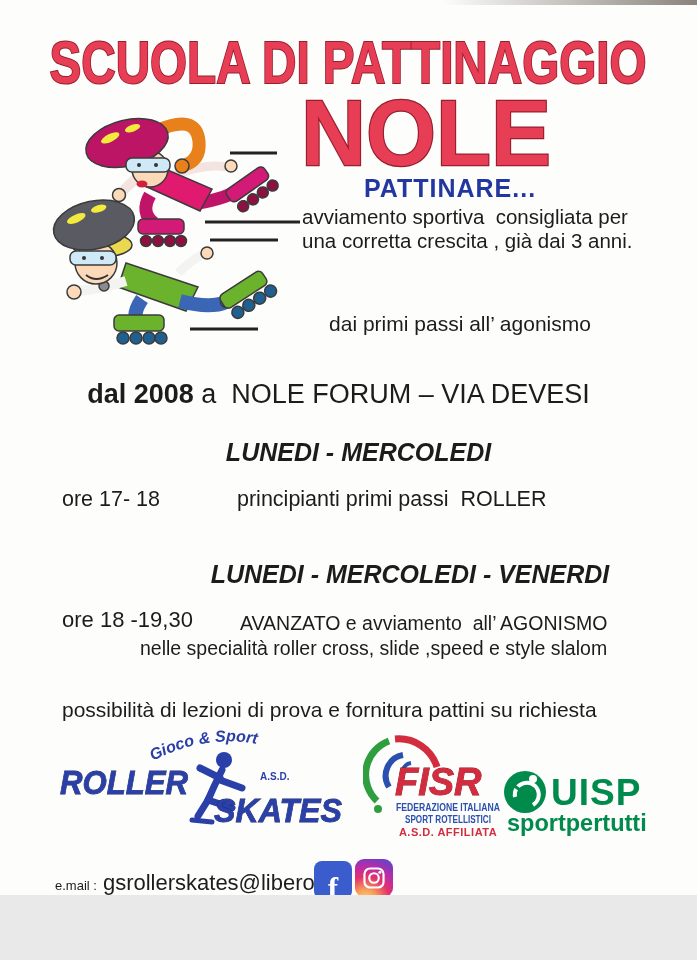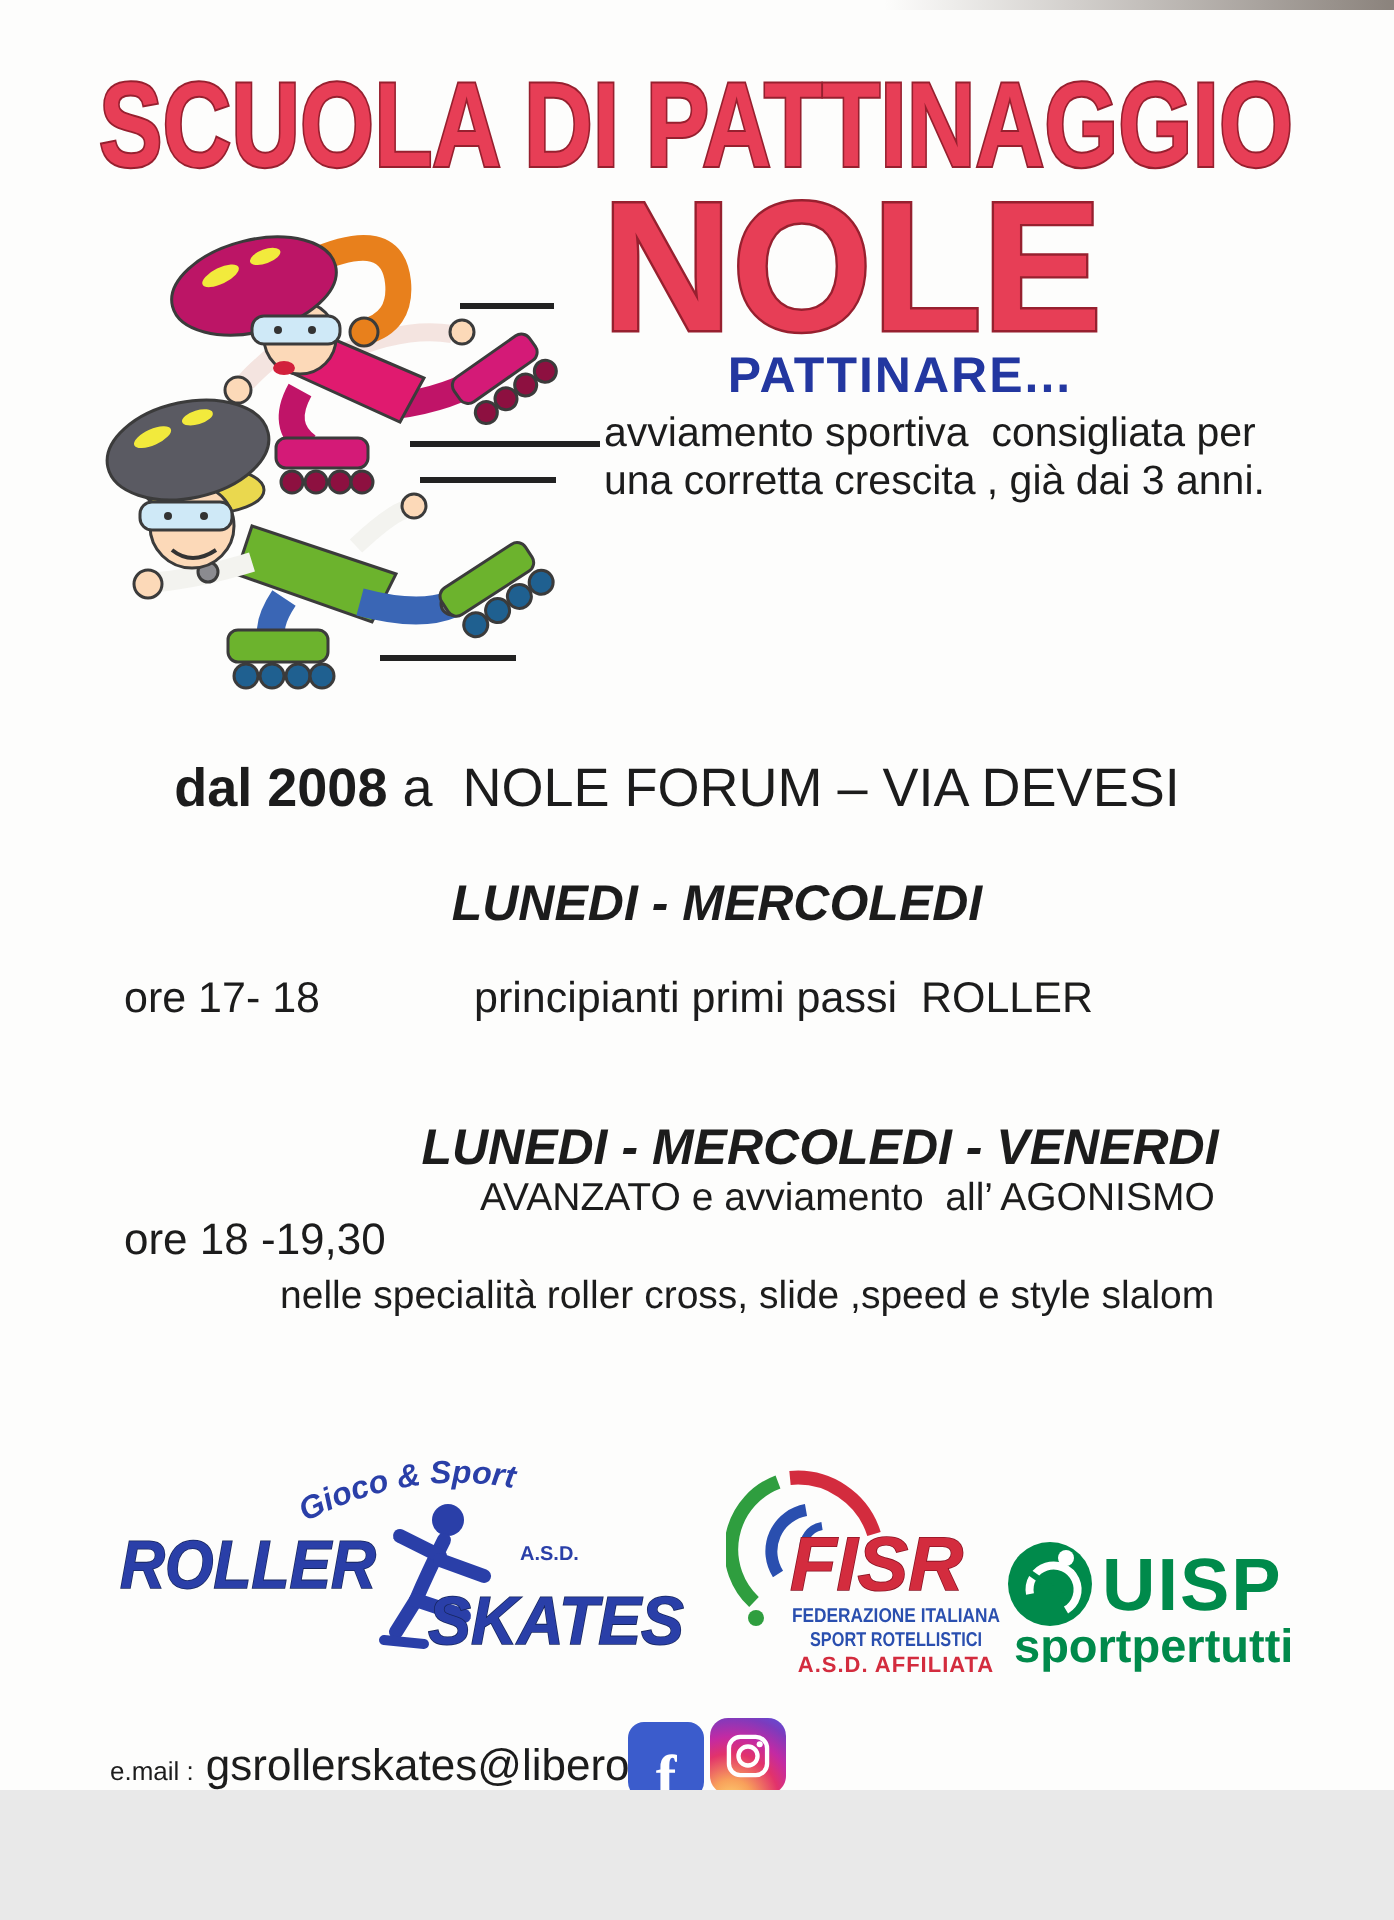--- a/index.html
+++ b/index.html
@@ -176,34 +176,36 @@
 
       <rect x="40" y="148" width="46" height="14" rx="6" fill="#cfe9f7"></rect>
       <circle cx="54" cy="155" r="2" fill="#333" stroke="none"></circle>
       <circle cx="72" cy="155" r="2" fill="#333" stroke="none"></circle>
     </g>
   </svg>
 
   <div class="abs headline center" style="left:300px;top:174px;width:300px">PATTINARE...</div>
   <div class="abs body-line pre" style="left:302px;top:205px">avviamento sportiva  consigliata per</div>
   <div class="abs body-line pre" style="left:302px;top:229px">una corretta crescita , già dai 3 anni.</div>
+  <div class="abs tagline center" style="left:295px;top:312px;width:330px">dai primi passi all’ agonismo</div>
 
   <div class="abs venue center" style="left:0;top:379px;width:697px">
     <span class="b">dal 2008</span><span class="pre"> a  NOLE FORUM – VIA DEVESI</span>
   </div>
 
   <div class="abs days center" style="left:0;top:438px;width:697px;transform:translateX(10px)">LUNEDI - MERCOLEDI</div>
   <div class="abs time1" style="left:62px;top:487px">ore 17- 18</div>
   <div class="abs desc1 pre" style="left:237px;top:487px">principianti primi passi  ROLLER</div>
 
   <div class="abs days center" style="left:110px;top:560px;width:600px">LUNEDI - MERCOLEDI - VENERDI</div>
   <div class="abs time2" style="left:62px;top:607px">ore 18 -19,30</div>
-  <div class="abs desc2a pre" style="left:240px;top:588px">AVANZATO e avviamento  all’ AGONISMO</div>
+  <div class="abs desc2a pre" style="left:240px;top:612px">AVANZATO e avviamento  all’ AGONISMO</div>
   <div class="abs desc2b" style="left:140px;top:637px">nelle specialità roller cross, slide ,speed e style slalom</div>
 
+  <div class="abs note" style="left:62px;top:698px">possibilità di lezioni di prova e fornitura pattini su richiesta</div>
 
   <svg class="abs" style="left:52px;top:728px" width="295" height="100" viewBox="0 0 295 100">
     <defs>
         <path id="rs-arc-path" d="M95,36 Q170,-6 248,30"></path>
       </defs>
     <text class="rs-arc">
       <textPath href="#rs-arc-path" startOffset="4%">Gioco &amp; Sport</textPath>
     </text>
     <text class="rs-big" x="8" y="66" textLength="128" lengthAdjust="spacingAndGlyphs">ROLLER</text>
 

